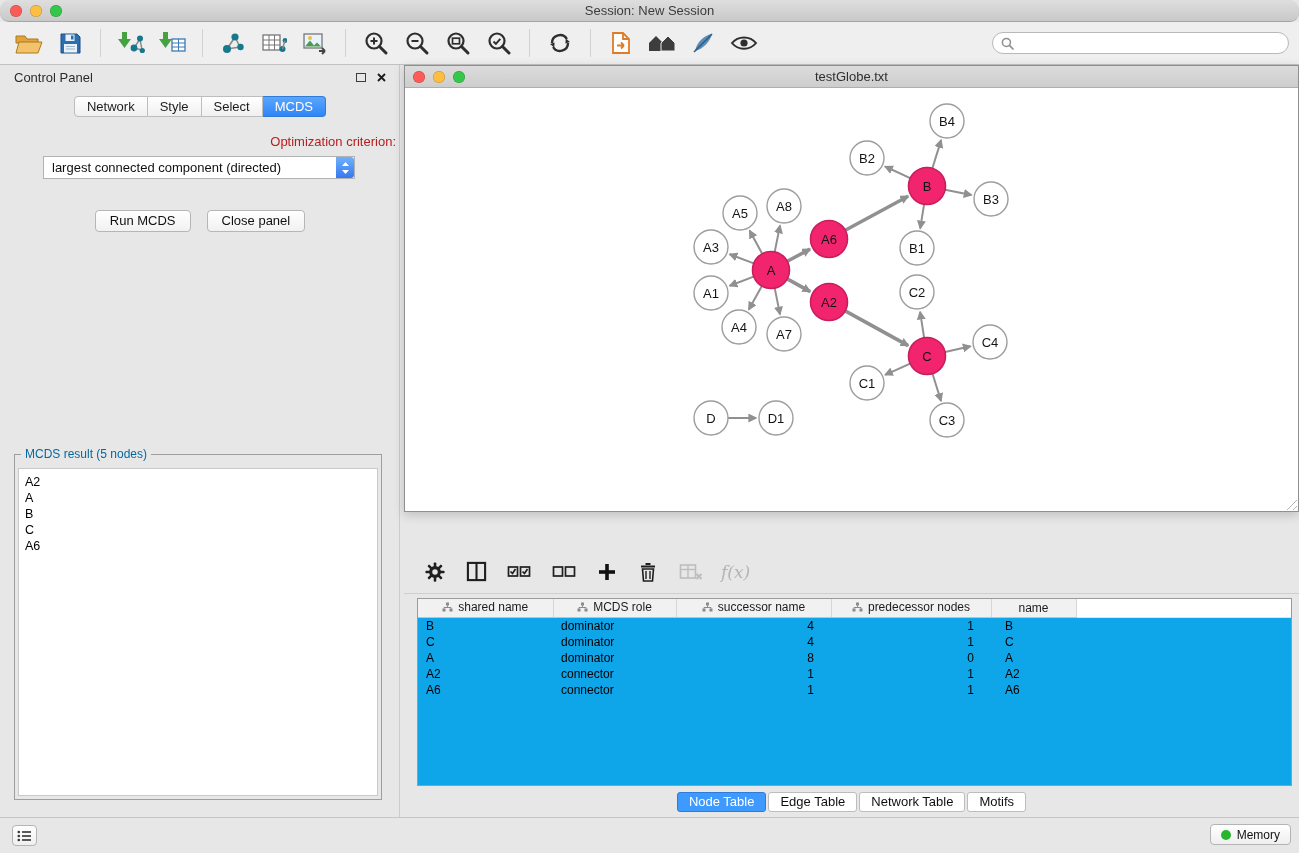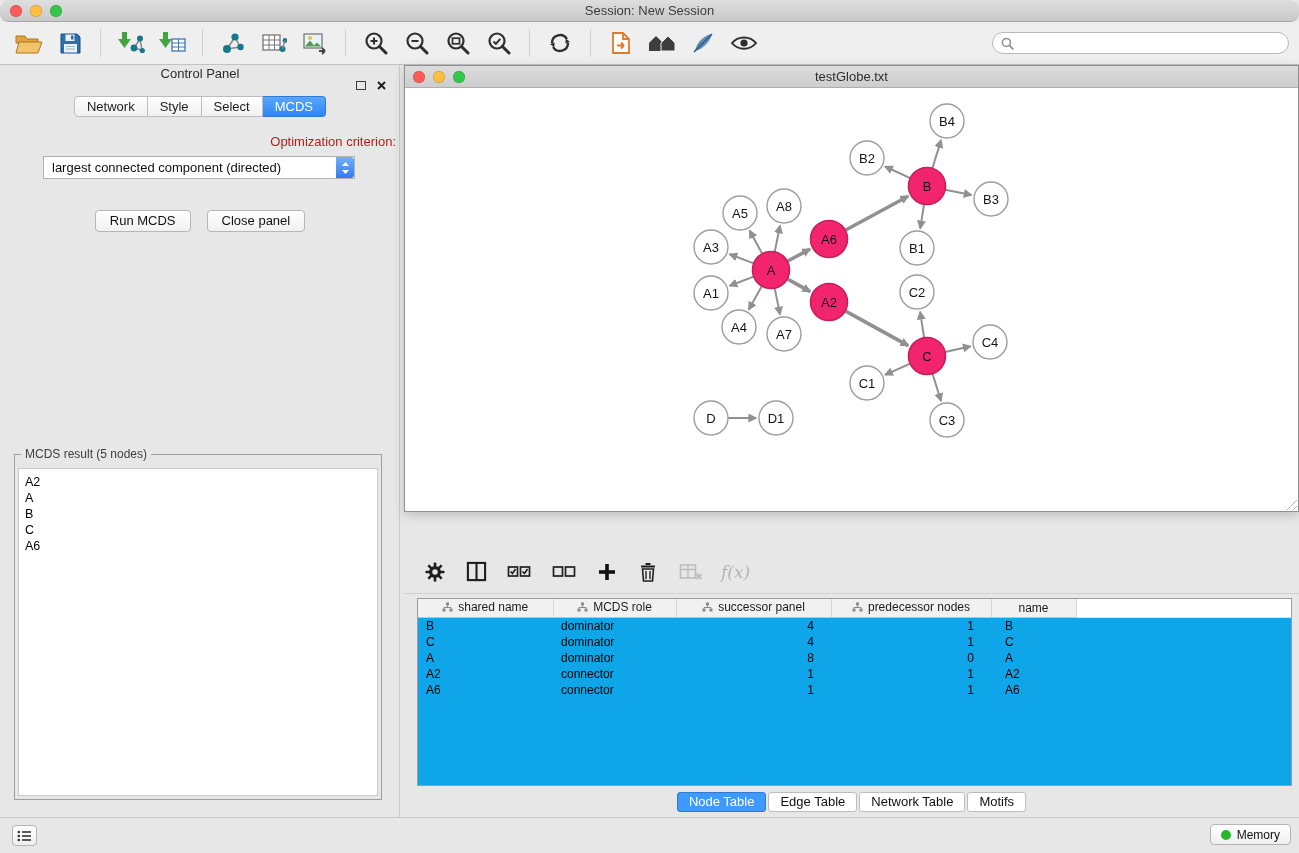--- a/index.html
+++ b/index.html
@@ -20,42 +20,42 @@
   .toolbar { position:absolute; top:22px; left:0; right:0; height:43px; background:#efefef;
     border-bottom:1px solid #c2c2c2; display:flex; align-items:center; padding:0 10px 0 12px; gap:7px; }
   .tb-icon { width:34px; height:34px; display:flex; align-items:center; justify-content:center; flex:none; }
   .tb-sep { width:1px; height:28px; background:#d2d2d2; margin:0 6px; flex:none; }
   .search-box { margin-left:auto; width:297px; height:22px; border:1px solid #b9b9b9; border-radius:11px;
     background:#fff; display:flex; align-items:center; padding:0 8px; gap:5px; }
   .search-box input { border:none; outline:none; flex:1; font-size:12px; background:transparent; font-family:inherit; }
 
   
   .control-panel { position:absolute; left:4px; top:66px; width:392px; height:747px; }
-  .panel-header { height:22px; display:flex; align-items:center; padding:0 10px; font-size:13px; color:#2c2c2c;flex-direction:column; }
+  .panel-header { height:22px; display:flex; align-items:center; padding:0 10px; font-size:13px; color:#2c2c2c; }
   .win-btns { margin-left:auto; display:flex; gap:11px; align-items:center; }
   .float-btn { width:10px; height:9px; border:1.5px solid #3c3c3c; display:inline-block; }
   .cp-tabs { position:absolute; top:30px; left:0; right:0; display:flex; justify-content:center; }
   .cp-tab { height:21px; line-height:19px; padding:0 12px; font-size:13px; color:#1c1c1c;
     background:linear-gradient(#ffffff,#f0f0f0); border:1px solid #bdbdbd; border-left:none; }
   .cp-tab:first-child { border-left:1px solid #bdbdbd; border-radius:4px 0 0 4px; }
   .cp-tab:last-child { border-radius:0 4px 4px 0; }
   .cp-tab.selected { background:linear-gradient(#5aa6fc,#2f86f6); color:#fff; border-color:#2f7cd8; }
   .opt-label { position:absolute; top:68px; left:0; right:0; text-align:right; font-size:13px; color:#b91c1c; }
   .combo { position:absolute; left:39px; top:90px; width:312px; height:23px; background:#fff;
     border:1px solid #b2b2b2; border-radius:0; display:flex; align-items:center; overflow:hidden; }
   .combo-text { flex:1; font-size:13px; color:#101010; padding-left:8px; white-space:nowrap; }
   .combo-stepper { width:18px; height:100%; background:linear-gradient(#6FB1FC,#3579F0);
     display:flex; align-items:center; justify-content:center; border-radius:0 3px 3px 0; }
   .cp-buttons { position:absolute; top:124px; left:0; right:0; display:flex; justify-content:center; gap:16px;margin-top:20px; }
   .push-btn { height:22px; line-height:20px; padding:0 14px; font-size:13px; color:#111;
     background:linear-gradient(#ffffff,#f1f1f1); border:1px solid #b6b6b6; border-radius:4px; }
   .mcds-fieldset { position:absolute; left:10px; top:388px; width:368px; height:346px;
     border:1px solid #9e9e9e; }
   .mcds-legend { position:absolute; top:-8px; left:6px; background:#e7e7e7; padding:0 4px;
-    font-size:12px; color:#404040; }
+    font-size:12px; color:#0369a1; }
   .mcds-list { position:absolute; left:3px; right:3px; top:13px; bottom:3px; background:#fff;
     border:1px solid #c9c9c9; overflow:hidden; padding-top:5px; }
   .result-item { font-size:12.5px; color:#000; line-height:16px; padding-left:6px; }
 
   
   .network-window { position:absolute; left:404px; top:65px; width:895px; height:447px;
     background:#fff; border:1px solid #8f8f8f; box-shadow:0 3px 10px rgba(0,0,0,.18); }
   .nw-titlebar { position:absolute; top:0; left:0; right:0; height:22px;
     background:linear-gradient(#dcdcdc,#cdcdcd); border-bottom:1px solid #aeaeae;
     display:flex; align-items:center; justify-content:center; }
@@ -473,21 +473,21 @@
                   </svg>
                   <span>MCDS role</span>
                 </span></th>
             <th><span class="th-inner">
                   <svg width="11" height="10" viewBox="0 0 11 10">
                     <rect x="4" y="0.5" width="3" height="3" fill="#8a8a8a"></rect>
                     <rect x="0.5" y="6.5" width="3" height="3" fill="#8a8a8a"></rect>
                     <rect x="7.5" y="6.5" width="3" height="3" fill="#8a8a8a"></rect>
                     <path d="M5.5 3.5 v2 M2 6.5 V5.5 h7 v1" stroke="#8a8a8a" fill="none"></path>
                   </svg>
-                  <span>successor panel</span>
+                  <span>successor name</span>
                 </span></th>
             <th><span class="th-inner">
                   <svg width="11" height="10" viewBox="0 0 11 10">
                     <rect x="4" y="0.5" width="3" height="3" fill="#8a8a8a"></rect>
                     <rect x="0.5" y="6.5" width="3" height="3" fill="#8a8a8a"></rect>
                     <rect x="7.5" y="6.5" width="3" height="3" fill="#8a8a8a"></rect>
                     <path d="M5.5 3.5 v2 M2 6.5 V5.5 h7 v1" stroke="#8a8a8a" fill="none"></path>
                   </svg>
                   <span>predecessor nodes</span>
                 </span></th>

